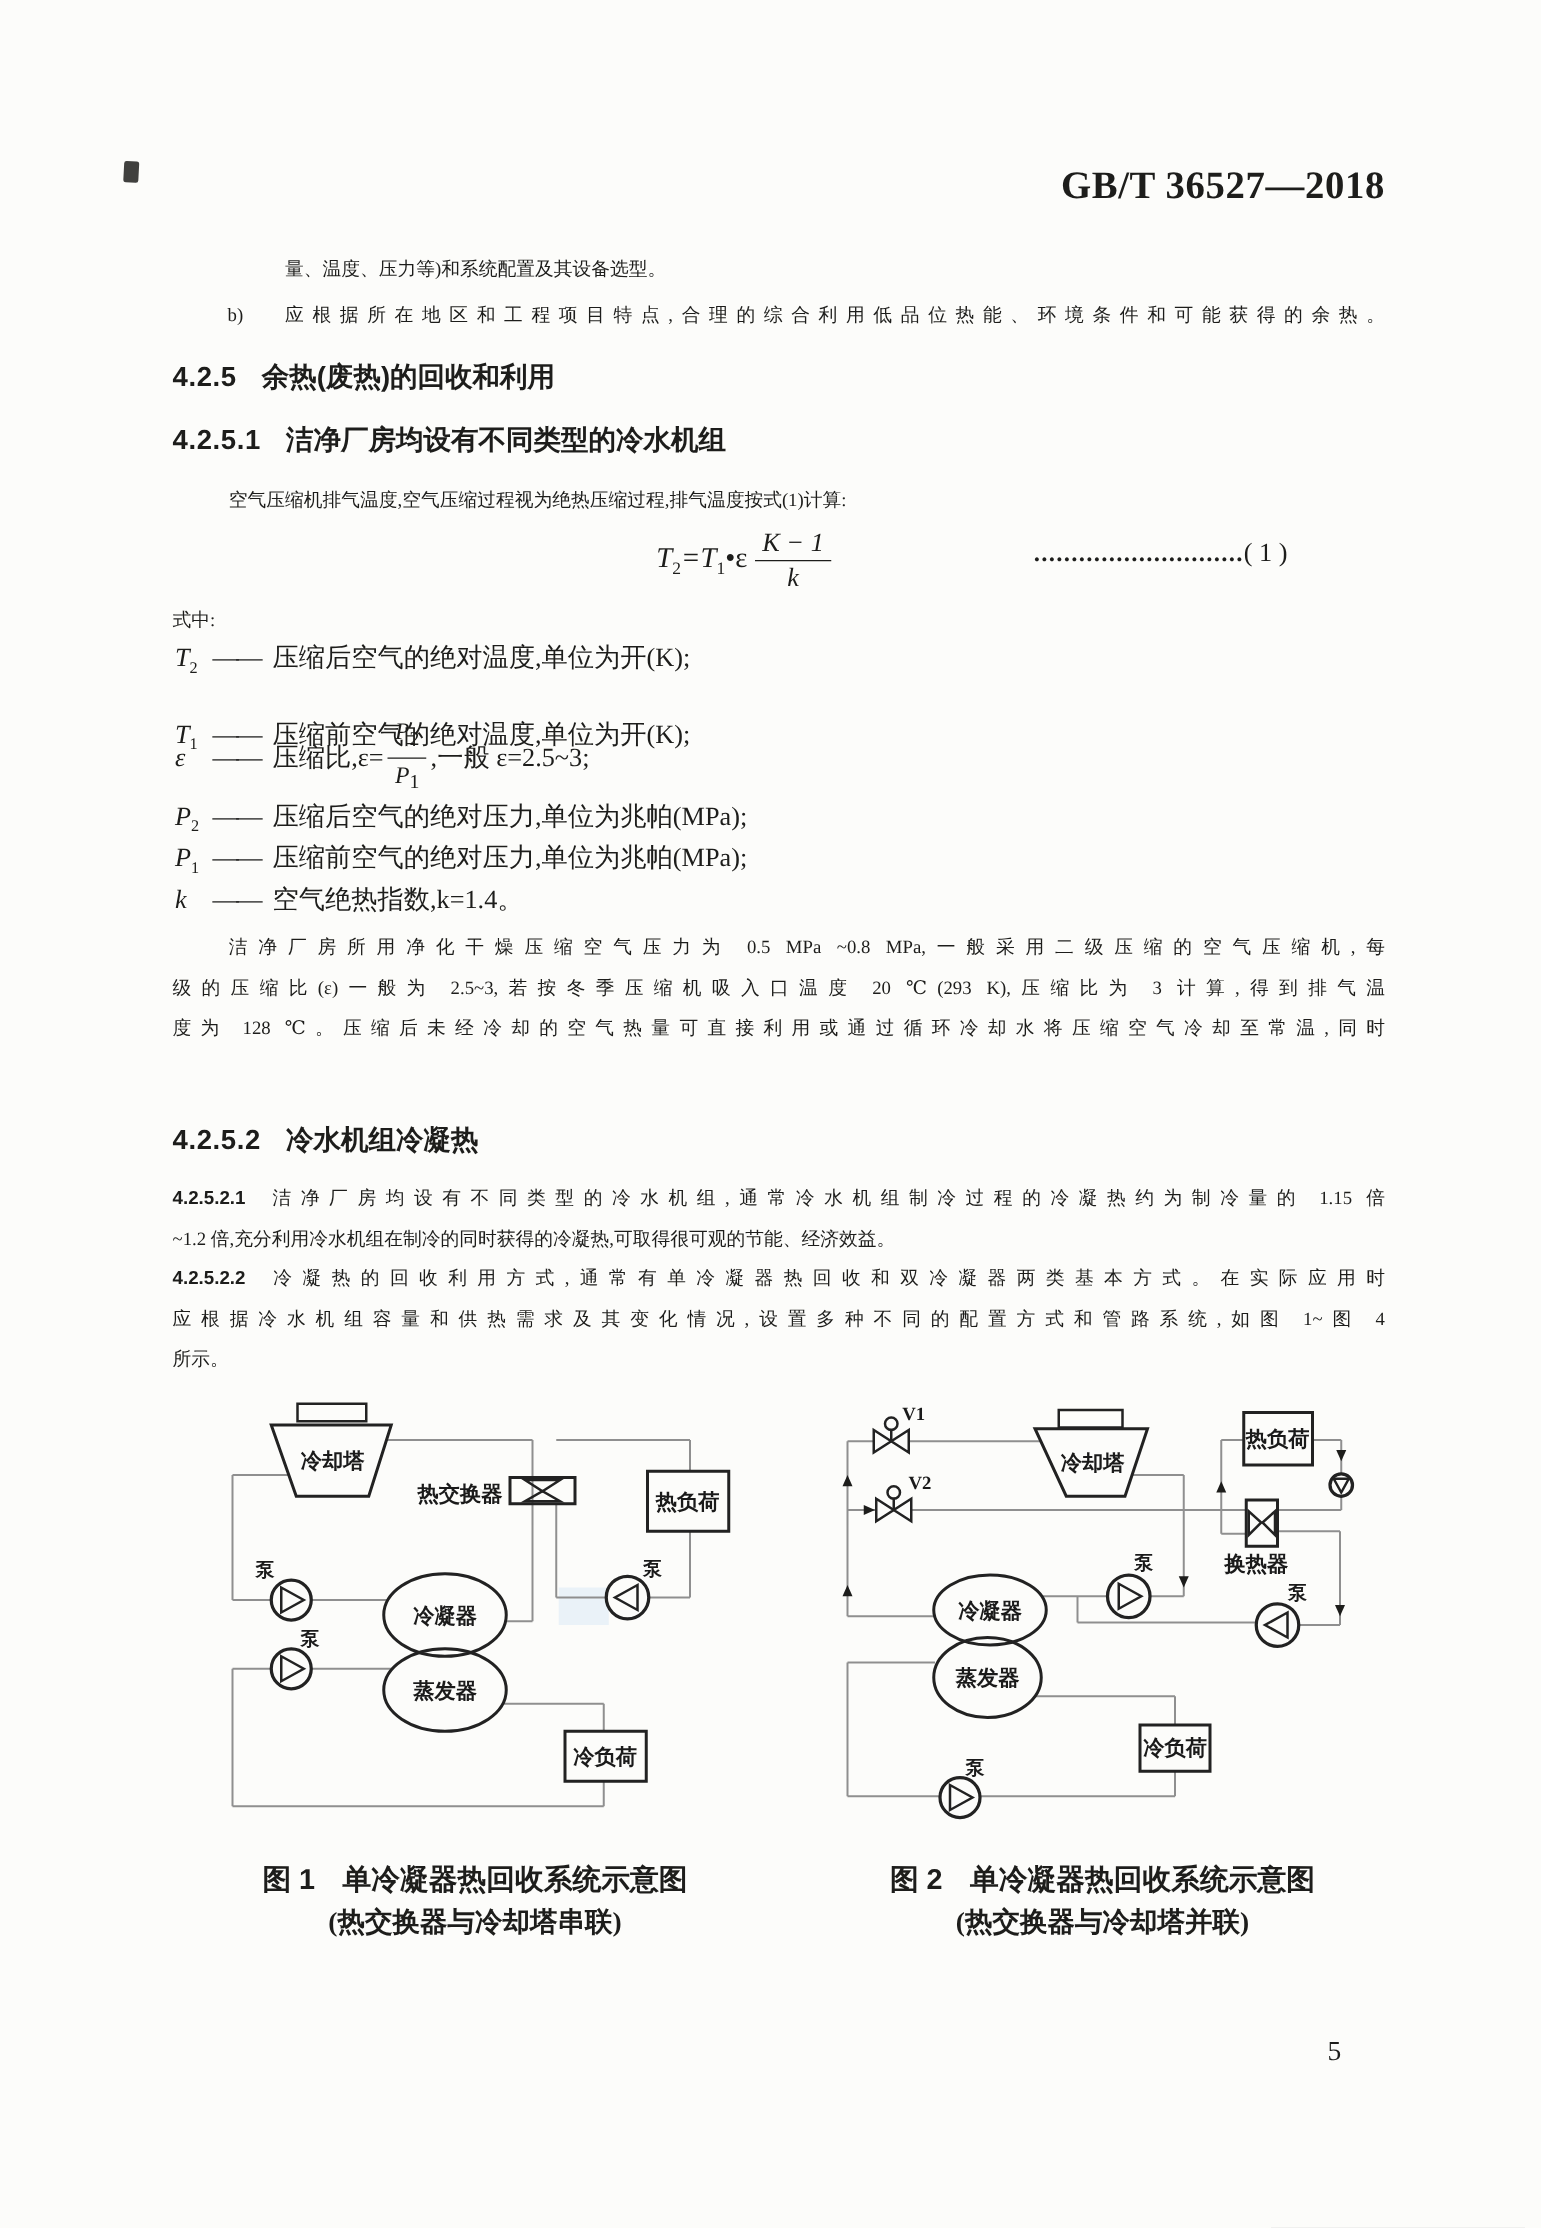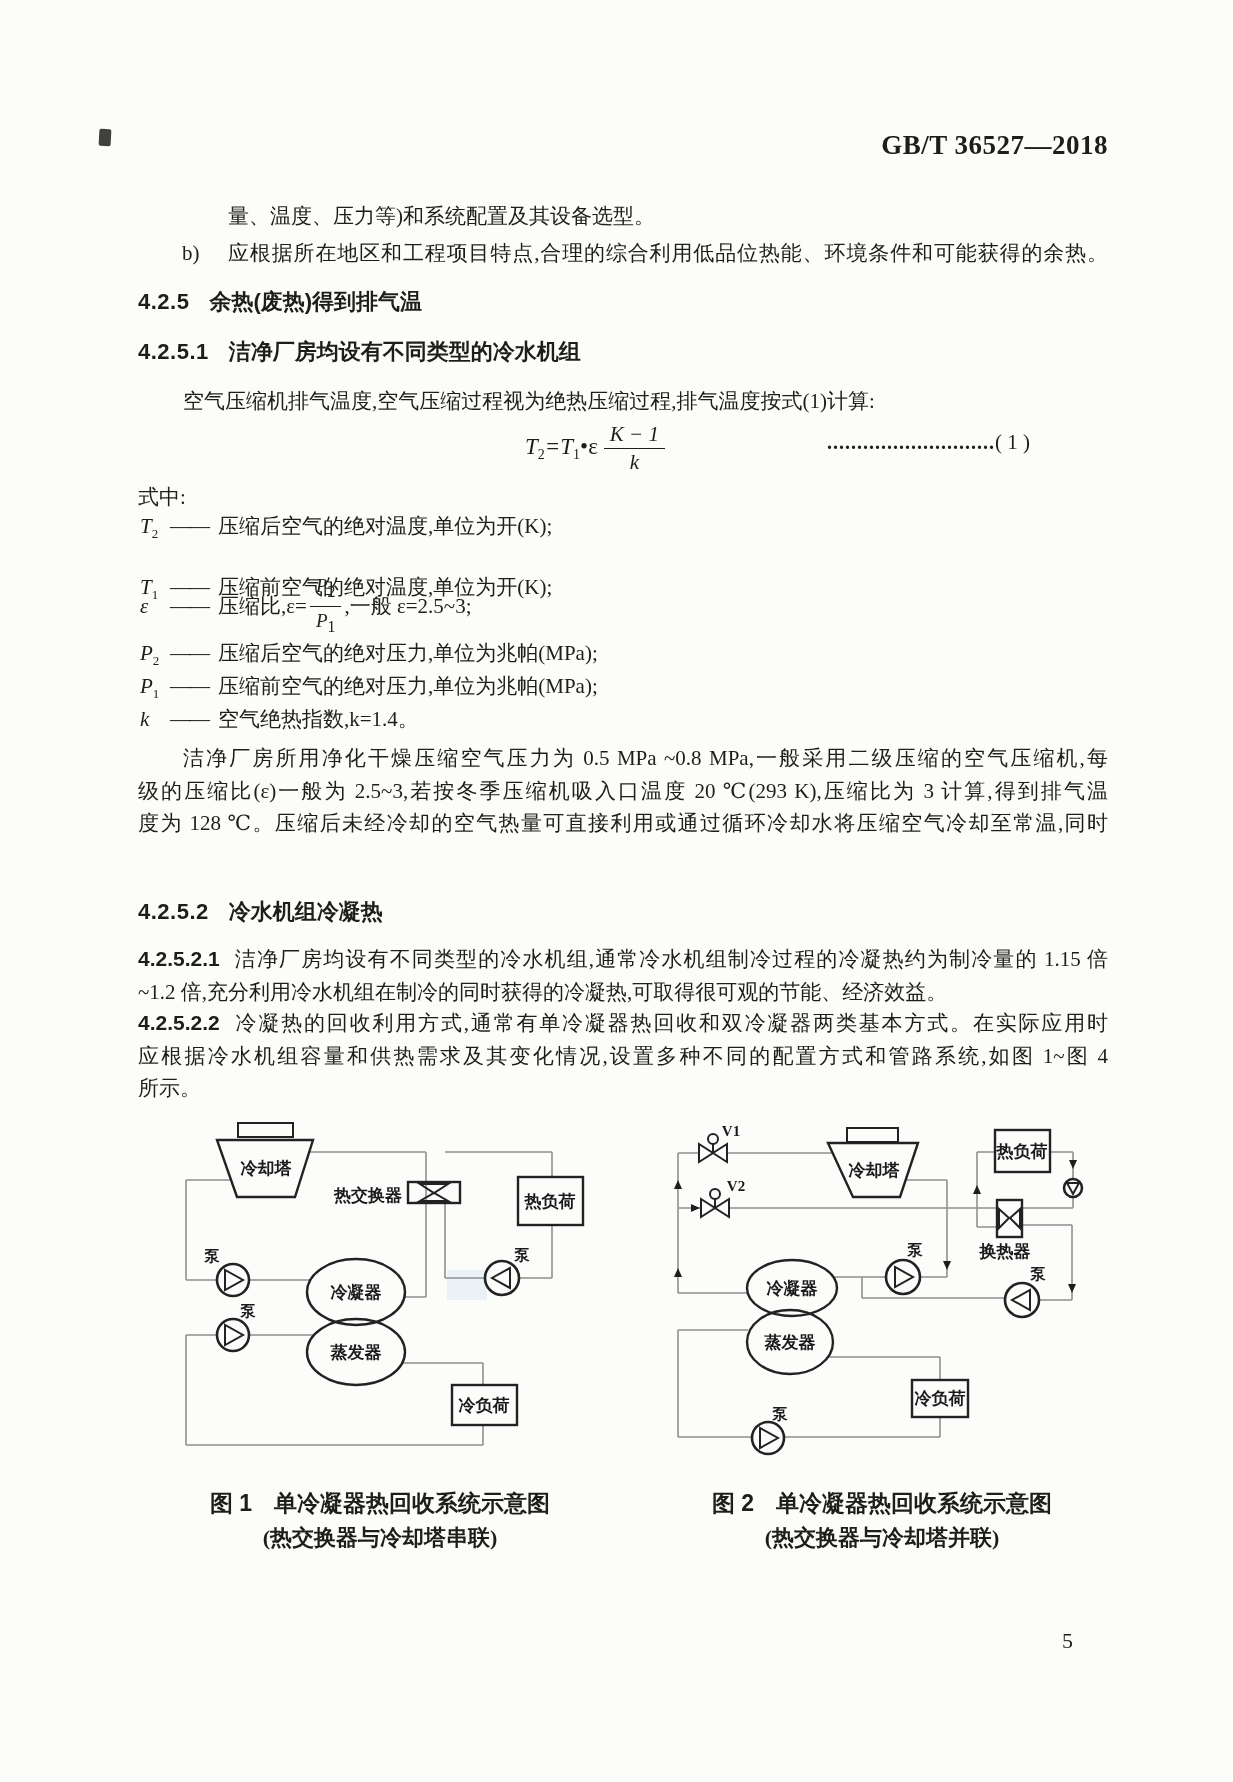--- a/index.html
+++ b/index.html
@@ -1,23 +1,23 @@
 <!DOCTYPE html>
 <html><head>
 <meta charset="utf-8">
 <style>
   html,body{margin:0;padding:0;background:#e8e8e6;}
   .page{
     position:relative;width:1233px;height:1782px;background:#fcfcfa;
     font-family:"Liberation Serif","DejaVu Serif",serif;color:#1d1d1b;
     overflow:hidden;margin:0 auto;
   }
-  .abs{position:absolute;left:138px;width:970px;font-size:21px;line-height:32px;}
+  .abs{position:absolute;left:138px;width:970px;font-size:15px;line-height:32px;}
   .hdr{position:absolute;left:138px;width:970px;top:130px;text-align:right;
-       font-size:27px;font-weight:bold;letter-spacing:.5px;}
+       font-size:31px;font-weight:bold;letter-spacing:.5px;}
   .heading{font-family:"Liberation Sans","DejaVu Sans",sans-serif;font-weight:bold;font-size:22px;}
   .heading .hnum{margin-right:20px;letter-spacing:.5px;}
   .jline{text-align:justify;text-align-last:justify;white-space:nowrap;height:32.5px;}
   .nline{white-space:nowrap;height:32.5px;}
   .indent2{padding-left:45px;}
   .itemrow{display:flex;}
   .itemmark{width:46px;flex:0 0 46px;}
   .itemtext{flex:1;text-align:justify;text-align-last:justify;white-space:nowrap;}
   .bnum{font-family:"Liberation Sans","DejaVu Sans",sans-serif;font-weight:bold;margin-right:14px;}
   
@@ -65,21 +65,21 @@
   <div class="hdr">GB/T 36527—2018</div>
 
   <div class="abs" style="top:200px;padding-left:90px;">量、温度、压力等)和系统配置及其设备选型。</div>
 
   <div class="abs itemrow" style="top:237px;">
     <span class="itemmark" style="padding-left:44px;box-sizing:content-box;width:2px;">b)</span>
     <span class="itemtext">应根据所在地区和工程项目特点,合理的综合利用低品位热能、环境条件和可能获得的余热。</span>
   </div>
 
   <div class="abs heading" style="top:286px;">
-    <span class="hnum">4.2.5</span><span>余热(废热)得到排气温</span>
+    <span class="hnum">4.2.5</span><span>余热(废热)的回收和利用</span>
   </div>
 
   <div class="abs heading" style="top:336px;">
     <span class="hnum">4.2.5.1</span><span>洁净厂房均设有不同类型的冷水机组</span>
   </div>
 
   <div class="abs" style="top:385px;">
     <span class="indent2">空气压缩机排气温度,空气压缩过程视为绝热压缩过程,排气温度按式(1)计算:</span>
   </div>
 

